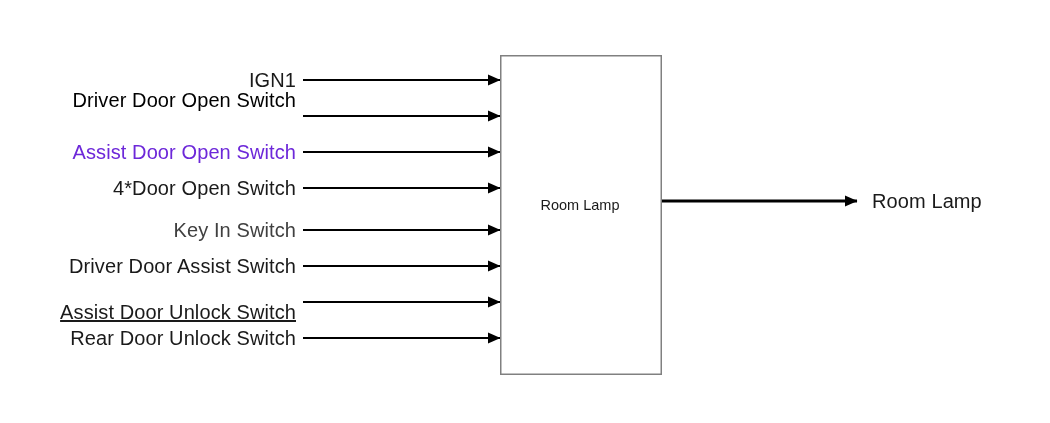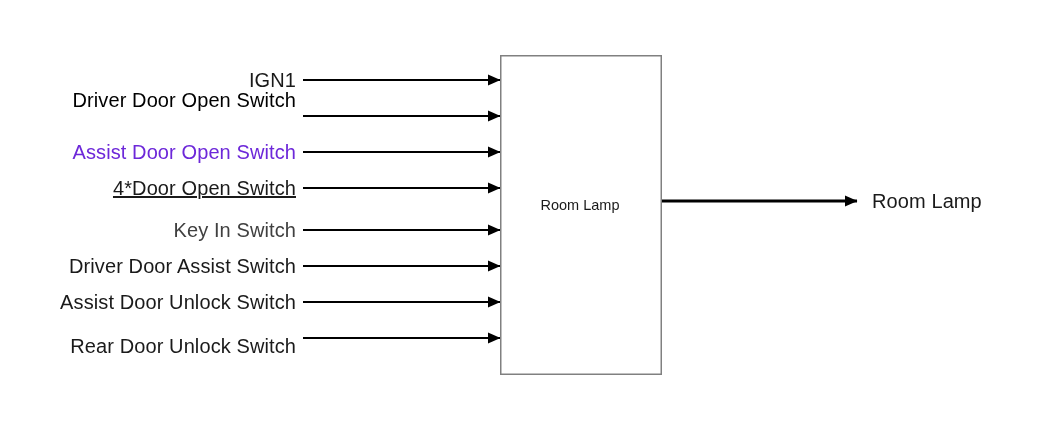--- a/index.html
+++ b/index.html
@@ -85,22 +85,22 @@
       </g>
     <g id="output-connectors">
         <line x1="662" y1="201" x2="857" y2="201" stroke="#000000" stroke-width="2.8" marker-end="url(#arrow-out)"></line>
       </g>
   </svg>
 
   <div id="label-layer">
       <div class="sig-label in-label" style="top: 80px; color: rgb(26, 26, 26);">IGN1</div>
       <div class="sig-label in-label" style="top: 100px; color: #000000;">Driver Door Open Switch</div>
       <div class="sig-label in-label" style="top: 152px; color: #6d28d9;">Assist Door Open Switch</div>
-      <div class="sig-label in-label" style="top: 188px; color: rgb(26, 26, 26); text-decoration: underline;">4*Door Open Switch</div>
+      <div class="sig-label in-label" style="top: 188px; color: rgb(26, 26, 26);">4*Door Open Switch</div>
       <div class="sig-label in-label" style="top: 230px; color: #404040;">Key In Switch</div>
       <div class="sig-label in-label" style="top: 266px; color: rgb(26, 26, 26);">Driver Door Assist Switch</div>
-      <div class="sig-label in-label" style="top: 302px; color: rgb(26, 26, 26);">Assist Door Unlock Switch</div>
-      <div class="sig-label in-label" style="top: 346px; color: rgb(26, 26, 26); padding-left: 46px;">Rear Door Unlock Switch</div>
+      <div class="sig-label in-label" style="top: 312px; color: rgb(26, 26, 26); text-decoration: underline;">Assist Door Unlock Switch</div>
+      <div class="sig-label in-label" style="top: 338px; color: rgb(26, 26, 26); padding-left: 46px;">Rear Door Unlock Switch</div>
       <div class="block-label" style="left: 580px; top: 205px; color: rgb(26, 26, 26);">Room Lamp</div>
       <div class="sig-label out-label" style="left: 872px; top: 201px; color: rgb(26, 26, 26);">Room Lamp</div>
     </div>
 
 </div>
 
 </body></html>

